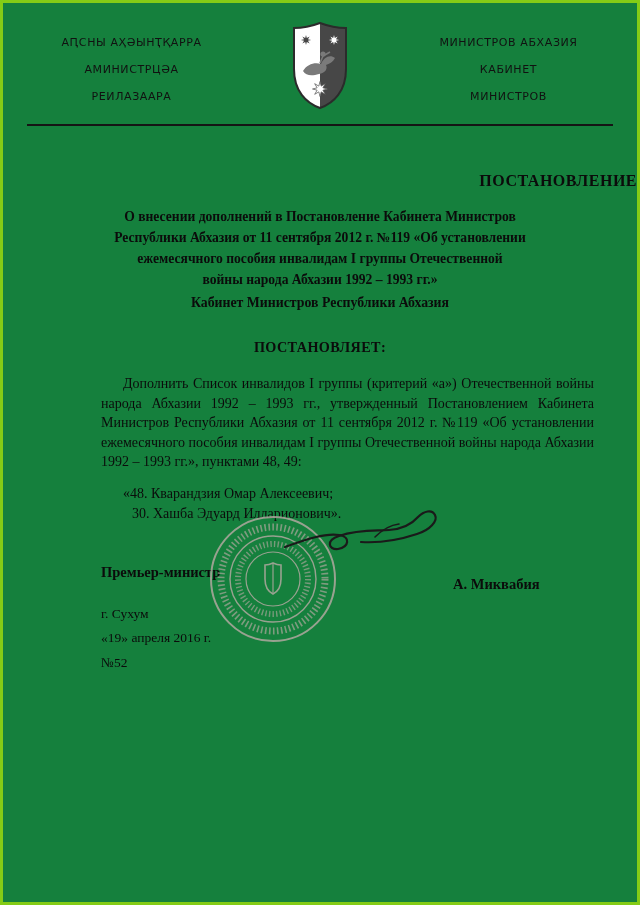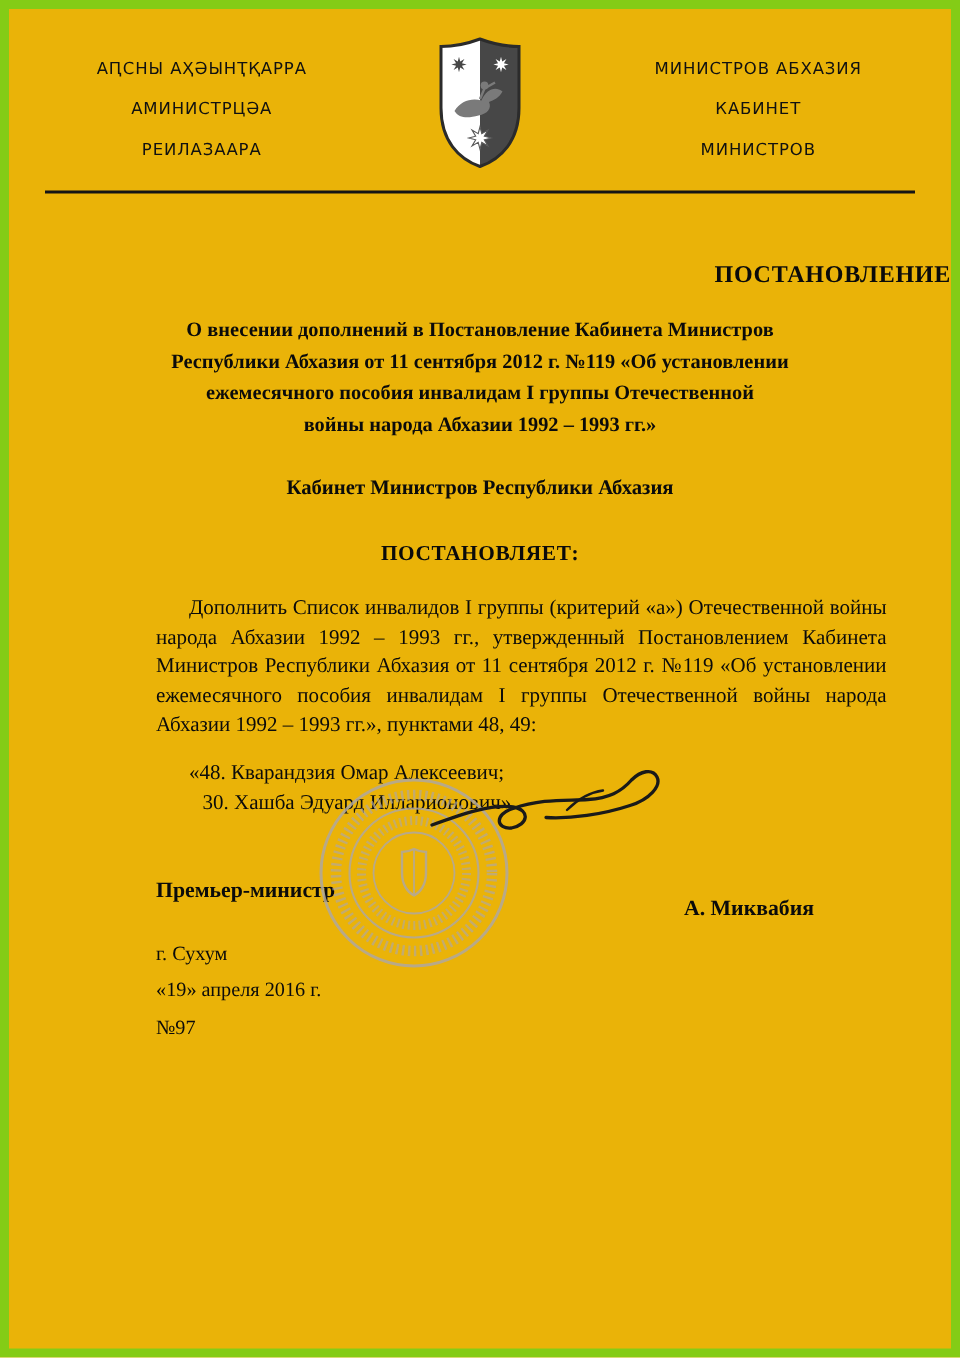--- a/index.html
+++ b/index.html
@@ -1,21 +1,21 @@
 <!DOCTYPE html>
 <html><head>
 <meta charset="utf-8">
 <style>
   html,body{margin:0;padding:0;background:#ffffff;}
   .page{
     position:relative;
     width:640px;height:905px;
     box-sizing:border-box;
-    background:#eab308;
-    border:6px solid #84cc16;
+    background:#15803d;
+    border:3px solid #84cc16;
     overflow:hidden;
     color:#0b0b0b;
     font-family:"Liberation Serif","DejaVu Serif",serif;
   }
   
   .header{
     display:flex;justify-content:space-between;align-items:flex-start;
     padding:20px 26px 0 26px;
   }
   .header-col{
@@ -33,21 +33,21 @@
   .doc-title{
     margin-top:46px;text-align:right;
     font-size:16px;font-weight:bold;letter-spacing:.5px;
   }
   .subject{
     margin:16px auto 0 auto;text-align:center;
     font-weight:bold;font-size:13.6px;line-height:21px;
     width:500px;
   }
   .issuer{
-    margin-top:24px;text-align:center;font-weight:bold;font-size:13.8px;
+    margin-top:5px;text-align:center;font-weight:bold;font-size:13.8px;
   }
   .resolve-word{
     margin-top:28px;text-align:center;font-weight:bold;
     font-size:14.2px;letter-spacing:.4px;
   }
   .body-par{
     margin:18px 43px 0 98px;
     text-align:justify;text-indent:22px;
     font-size:14px;line-height:19.5px;
   }
@@ -138,21 +138,21 @@
   </div>
 
   <div class="sig-row">
     <span>Премьер-министр</span>
     <span class="sig-name">А. Миквабия</span>
   </div>
 
   <div class="footer">
     <div>г. Сухум</div>
     <div>«19» апреля 2016 г.</div>
-    <div>№97</div>
+    <div>№52</div>
   </div>
 
   <div class="stamp">
     <svg viewBox="0 0 132 132" width="132" height="132">
       <circle cx="66" cy="66" r="62" fill="none" stroke="#b0a89f" stroke-width="2"></circle>
       <circle cx="66" cy="66" r="52" fill="none" stroke="#b0a89f" stroke-width="7" stroke-dasharray="1.6 2.4" opacity="0.8"></circle>
       <circle cx="66" cy="66" r="43" fill="none" stroke="#b0a89f" stroke-width="1.4"></circle>
       <circle cx="66" cy="66" r="35" fill="none" stroke="#b0a89f" stroke-width="6" stroke-dasharray="1.4 2.2" opacity="0.75"></circle>
       <circle cx="66" cy="66" r="27" fill="none" stroke="#b0a89f" stroke-width="1.2"></circle>
       <path d="M58,52 C61,52 64,51 66,50 C68,51 71,52 74,52 L74,66 C74,74 70,79 66,81 C62,79 58,74 58,66 Z" fill="none" stroke="#b0a89f" stroke-width="1.6"></path>

